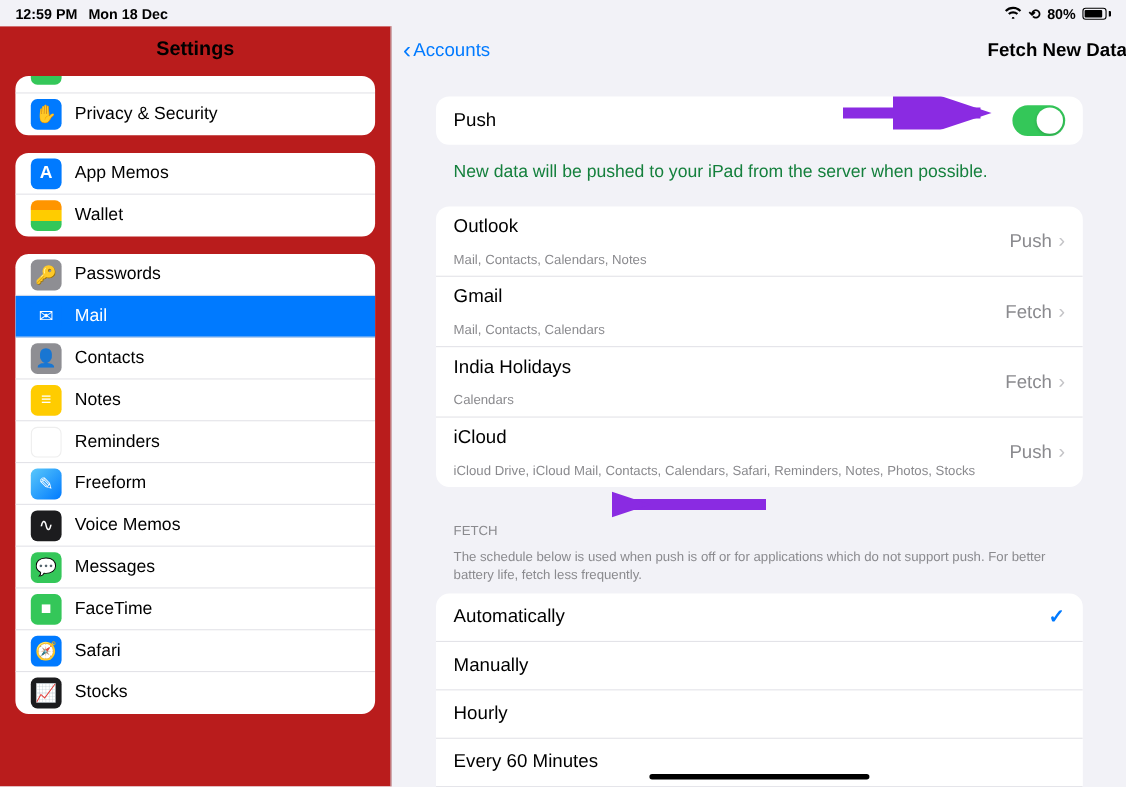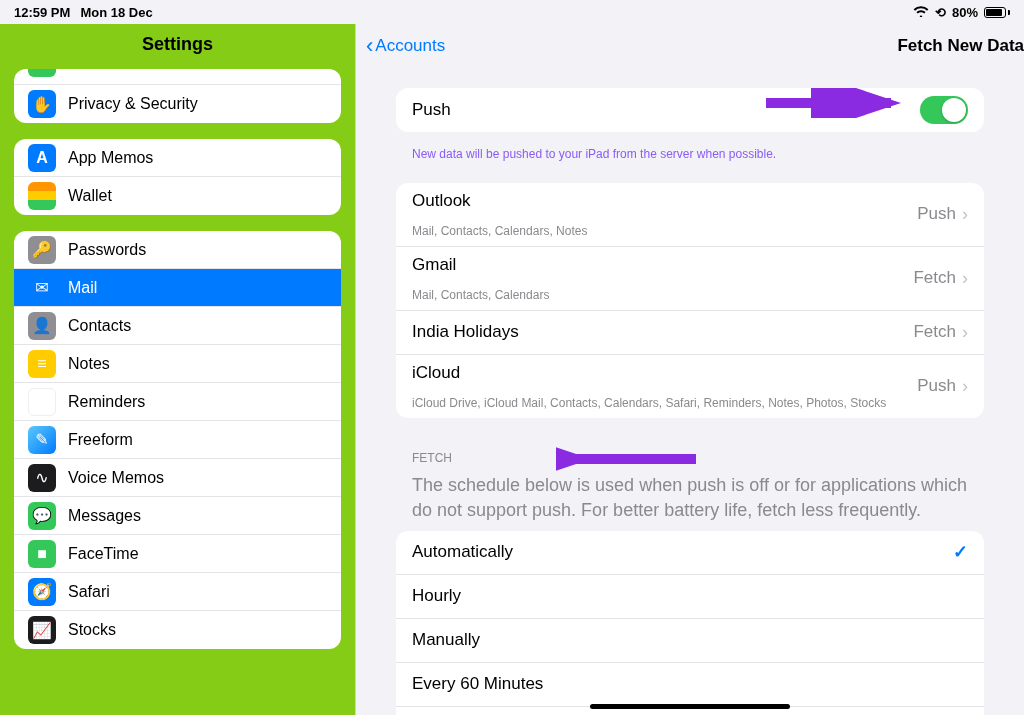--- a/index.html
+++ b/index.html
@@ -22,21 +22,21 @@
   background: #f2f2f7;
 }
 .status-left { display: flex; gap: 10px; }
 .status-right { display: flex; gap: 6px; align-items: center; }
 .main-container {
   display: flex;
   height: calc(100% - 24px);
 }
 .sidebar {
   width: 356px;
-  background: #84cc16;
+  background: #b91c1c;
   border-right: 1px solid #d0d0d5;
   overflow-y: auto;
   padding: 0 0 10px 0;
 }
 .sidebar-title {
   font-size: 18px;
   font-weight: 700;
   text-align: center;
   padding: 10px 0 14px 0;
 }
@@ -91,23 +91,23 @@
   padding: 8px 16px;
   border-bottom: 0.5px solid #e3e3e8;
 }
 .group .grow:last-child { border-bottom: none; }
 .grow .gmain { flex: 1; }
 .grow .gtitle { font-size: 17px; color: #000; }
 .grow .gsub { font-size: 12px; color: #8a8a8e; margin-top: 13px; }
 .grow .gvalue { font-size: 17px; color: #8a8a8e; margin-right: 6px; }
 .grow .gchev { color: #c4c4c7; font-size: 18px; }
 .check { color: #007aff; font-size: 18px; font-weight: 600; }
-.footer-text { font-size: 12px; color: #8b5cf6; padding: 6px 16px 0 16px; line-height: 1.4; }
+.footer-text { font-size: 16px; color: #15803d; padding: 6px 16px 0 16px; line-height: 1.4; }
 .header-text { font-size: 12px; color: #8a8a8e; padding: 24px 16px 6px 16px; line-height: 1.4; text-transform: uppercase; }
-.header-desc { font-size: 18px; color: #8a8a8e; padding: 0 16px 8px 16px; line-height: 1.4; text-transform: none; }
+.header-desc { font-size: 12px; color: #8a8a8e; padding: 0 16px 8px 16px; line-height: 1.4; text-transform: none; }
 .toggle {
   width: 48px; height: 28px; border-radius: 14px;
   background: #34c759; position: relative; cursor: pointer;
 }
 .toggle .knob {
   width: 24px; height: 24px; border-radius: 12px; background: #fff;
   position: absolute; top: 2px; right: 2px;
   box-shadow: 0 1px 3px rgba(0,0,0,0.2);
 }
 .arrow {
@@ -269,20 +269,21 @@
             <div class="gmain">
               <div class="gtitle">Gmail</div>
               <div class="gsub">Mail, Contacts, Calendars</div>
             </div>
             <div class="gvalue">Fetch</div>
             <div class="gchev">›</div>
           </div>
           <div class="grow">
             <div class="gmain">
               <div class="gtitle">India Holidays</div>
+              <div class="gsub">Calendars</div>
             </div>
             <div class="gvalue">Fetch</div>
             <div class="gchev">›</div>
           </div>
           <div class="grow">
             <div class="gmain">
               <div class="gtitle">iCloud</div>
               <div class="gsub">iCloud Drive, iCloud Mail, Contacts, Calendars, Safari, Reminders, Notes, Photos, Stocks</div>
             </div>
             <div class="gvalue">Push</div>
@@ -295,26 +296,26 @@
 
       <div class="group" id="fetch-group">
           <div class="grow">
             <div class="gmain">
               <div class="gtitle">Automatically</div>
             </div>
             <div class="check">✓</div>
           </div>
           <div class="grow">
             <div class="gmain">
+              <div class="gtitle">Manually</div>
+            </div>
+          </div>
+          <div class="grow">
+            <div class="gmain">
               <div class="gtitle">Hourly</div>
-            </div>
-          </div>
-          <div class="grow">
-            <div class="gmain">
-              <div class="gtitle">Manually</div>
             </div>
           </div>
           <div class="grow">
             <div class="gmain">
               <div class="gtitle">Every 60 Minutes</div>
             </div>
           </div>
           <div class="grow">
             <div class="gmain">
               <div class="gtitle">Every 15 Minutes</div>

